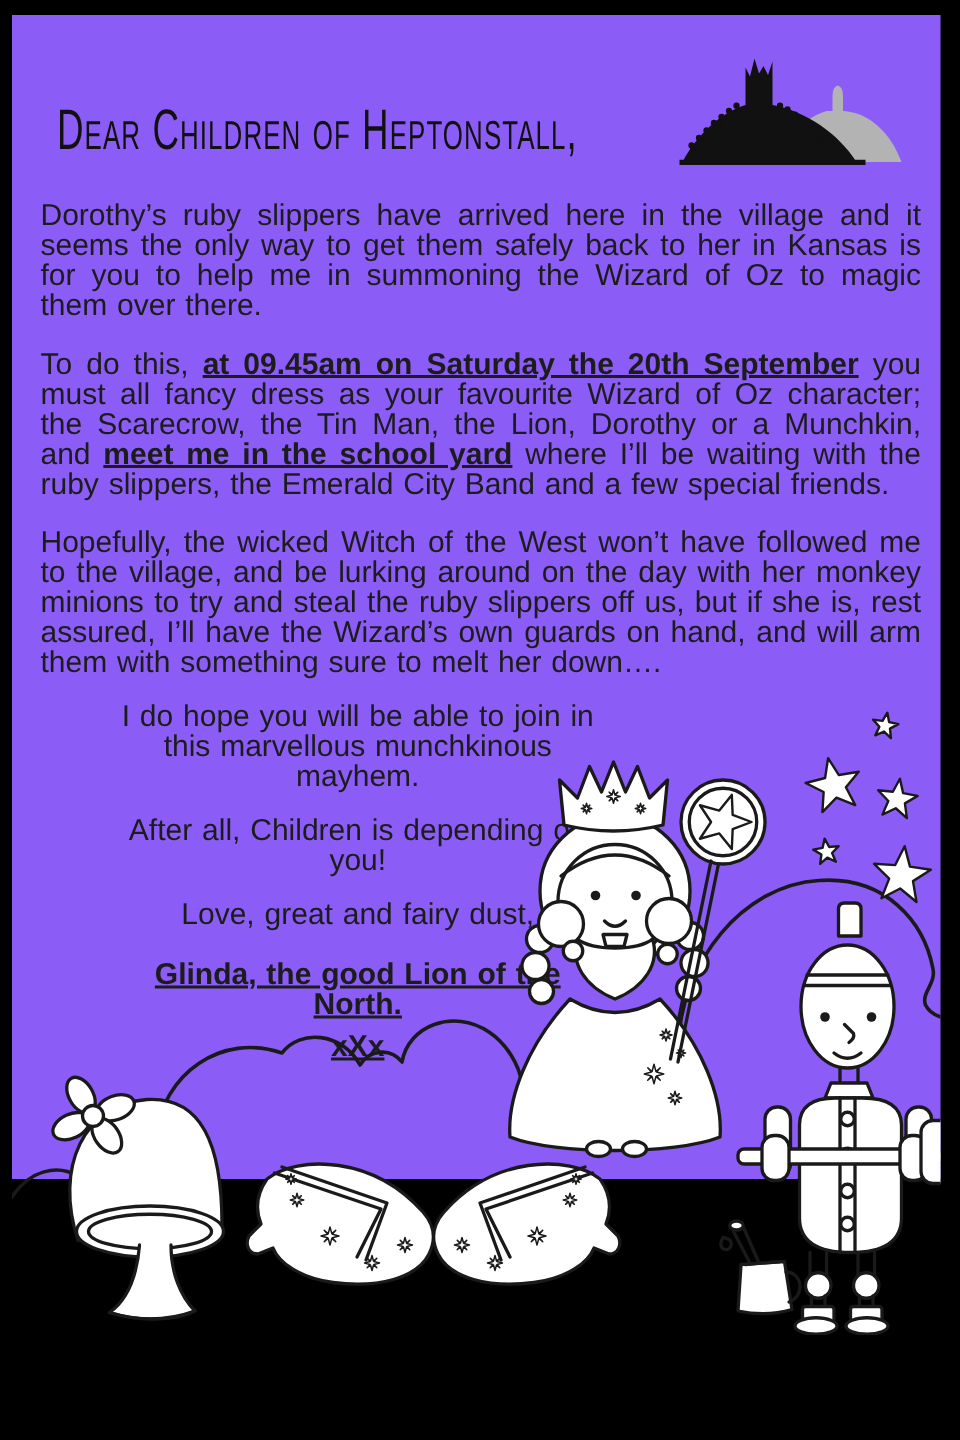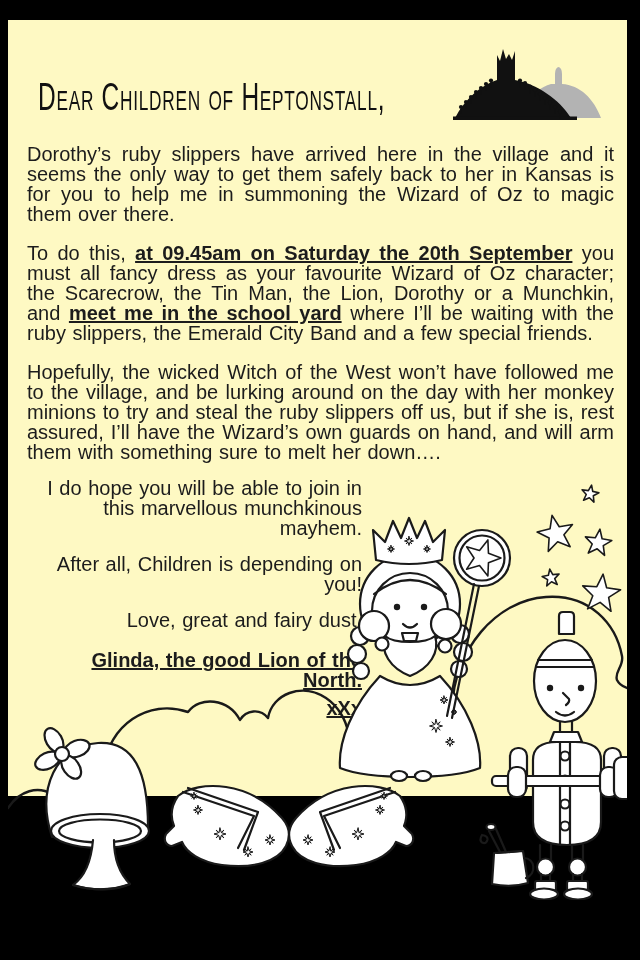--- a/index.html
+++ b/index.html
@@ -1,25 +1,25 @@
 <!DOCTYPE html>
 <html><head>
 <meta charset="utf-8">
 <style>
   html,body{margin:0;padding:0;}
   body{width:640px;height:960px;background:#000;position:relative;overflow:hidden;
        font-family:"Liberation Sans",sans-serif;}
-  .paper{position:absolute;left:8px;top:20px;width:619px;height:776px;background:#fef9c3;}
+  .paper{position:absolute;left:8px;top:10px;width:619px;height:776px;background:#8b5cf6;}
   .heading{margin:60px 0 34px 30px;font-size:34px;line-height:30px;font-weight:400;
            color:#111;font-variant:small-caps;letter-spacing:1px;white-space:nowrap;
            transform:scale(0.72,1.12);transform-origin:0 0;}
   .letter-body{margin:0 13px 0 19px;color:#1c1c1c;font-size:20px;line-height:20px;
                word-spacing:1px;}
   .para{margin:0 0 19px 0;text-align:justify;}
-  .para.narrow{max-width:335px;text-align:right;}
+  .para.narrow{max-width:335px;text-align:center;margin-left:44px;}
   .para .b{font-weight:700;text-decoration:underline;}
   .m16{margin-bottom:16px !important;}
   .m20{margin-bottom:20px !important;}
   .m8{margin-bottom:8px !important;}
   svg{display:block;}
   .castle-svg{position:absolute;left:439px;top:27px;pointer-events:none;}
   .scene-svg{position:absolute;left:0;top:434px;pointer-events:none;}
 </style>
 </head>
 <body>

